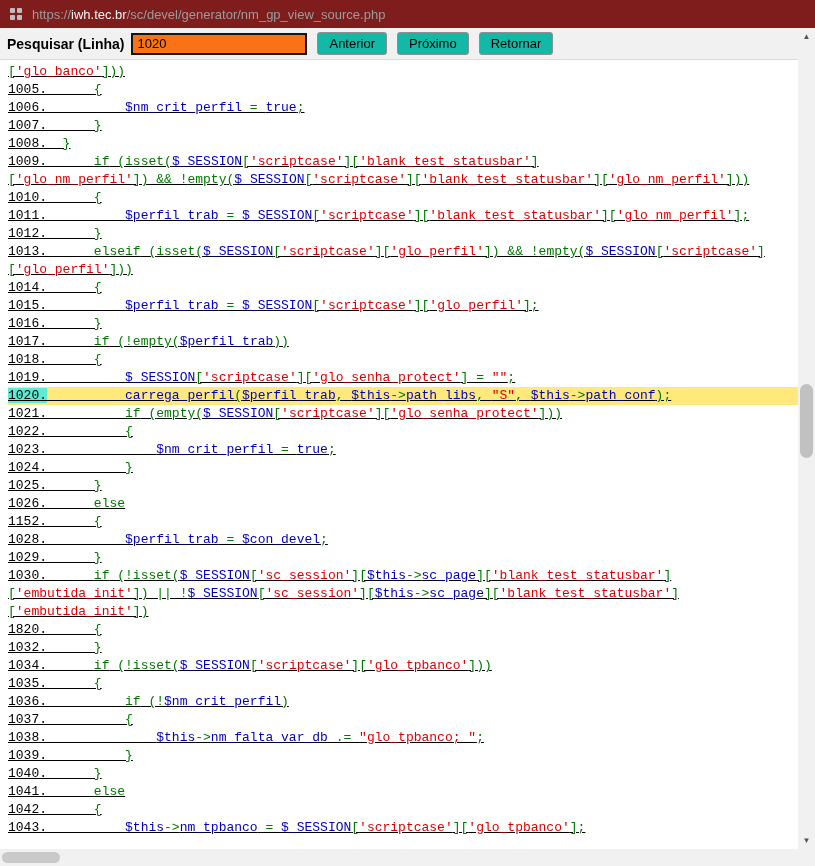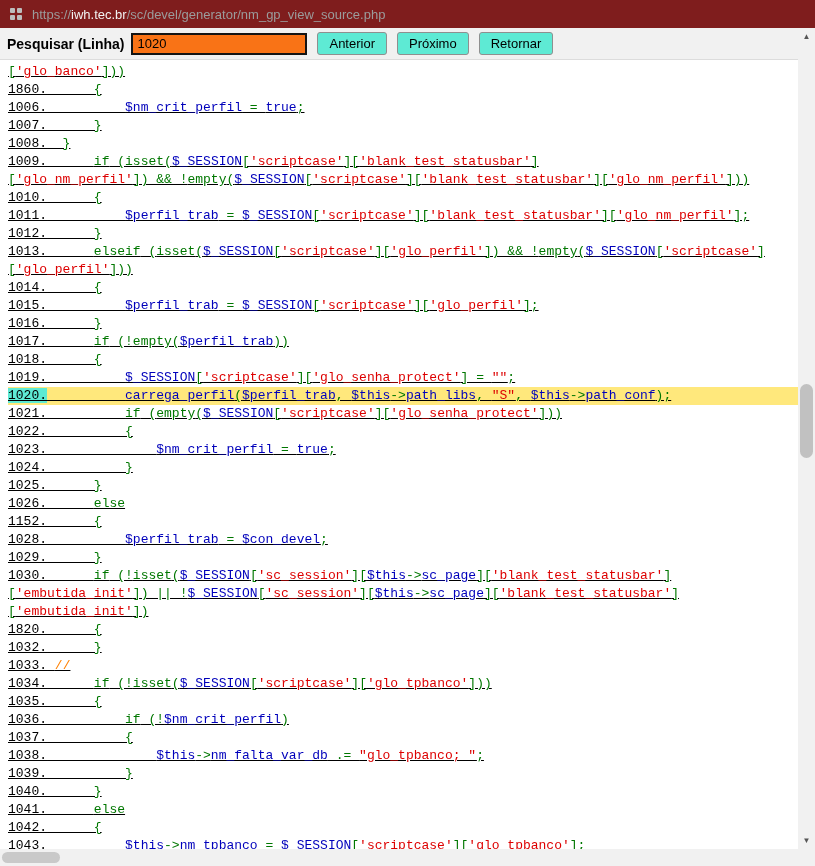--- a/index.html
+++ b/index.html
@@ -15,21 +15,21 @@
   .url-dim { color:#9b9b9b; }
   .url-domain { color:#f2f2f2; }
 
   
   .toolbar { position:absolute; top:28px; left:0; width:815px; height:32px; background:#f1f1f1;
              display:flex; align-items:center; padding:0 7px; border-bottom:1px solid #dcdcdc; }
   .search-label { font-weight:bold; font-size:14px; color:#000; margin-right:7px; white-space:nowrap; }
   .search-input { width:176px; height:22px; border:2px solid #141414; background:#f97316;
                   font-family:"Liberation Sans", sans-serif; font-size:13px; padding:0 4px; outline:none; }
   .btn { margin-left:10px; height:23px; padding:0 11px; font-size:13px; color:#000;
-         background:#5eead4; border:1px solid #8f8f8f; border-radius:3px;
+         background:#14b8a6; border:1px solid #8f8f8f; border-radius:3px;
          font-family:"Liberation Sans", sans-serif; white-space:nowrap; }
 
   
   .code { position:absolute; top:60px; left:0; width:798px; height:789px; overflow:hidden;
           background:#fff; padding:3px 0 0 8px;
           font-family:"Liberation Mono","DejaVu Sans Mono",monospace; font-size:13px; line-height:18px;text-decoration:underline; }
   .row { white-space:pre; height:18px; }
   .row.hl { background:var(--highlight-line,#ffe87c); }
   .row.hl .num { background:#5eead4; }
   .num { color:#000; }
@@ -65,21 +65,21 @@
 <div class="toolbar">
   <span class="search-label">Pesquisar (Linha)</span>
   <input class="search-input" type="text" value="1020" style="">
   <button type="button" class="btn">Anterior</button>
   <button type="button" class="btn">Próximo</button>
   <button type="button" class="btn">Retornar</button>
 </div>
 
 <div class="code" id="code-area">
     <div class="row"><span class="num"></span><span class="txt"><span class="tk">[</span><span class="ts">'glo_banco'</span><span class="tk">]))</span></span></div>
-    <div class="row"><span class="num">1860.</span><span class="txt"><span class="tk">      {</span></span></div>
+    <div class="row"><span class="num">1005.</span><span class="txt"><span class="tk">      {</span></span></div>
     <div class="row"><span class="num">1006.</span><span class="txt"><span class="tk">          </span><span class="tv">$nm_crit_perfil</span><span class="tk"> = </span><span class="tv">true</span><span class="tk">;</span></span></div>
     <div class="row"><span class="num">1007.</span><span class="txt"><span class="tk">      }</span></span></div>
     <div class="row"><span class="num">1008.</span><span class="txt"><span class="tk">  }</span></span></div>
     <div class="row"><span class="num">1009.</span><span class="txt"><span class="tk">      </span><span class="tk">if</span><span class="tk"> (</span><span class="tk">isset</span><span class="tk">(</span><span class="tv">$_SESSION</span><span class="tk">[</span><span class="ts">'scriptcase'</span><span class="tk">][</span><span class="ts">'blank_test_statusbar'</span><span class="tk">]</span></span></div>
     <div class="row"><span class="num"></span><span class="txt"><span class="tk">[</span><span class="ts">'glo_nm_perfil'</span><span class="tk">]) &amp;&amp; !</span><span class="tk">empty</span><span class="tk">(</span><span class="tv">$_SESSION</span><span class="tk">[</span><span class="ts">'scriptcase'</span><span class="tk">][</span><span class="ts">'blank_test_statusbar'</span><span class="tk">][</span><span class="ts">'glo_nm_perfil'</span><span class="tk">]))</span></span></div>
     <div class="row"><span class="num">1010.</span><span class="txt"><span class="tk">      {</span></span></div>
     <div class="row"><span class="num">1011.</span><span class="txt"><span class="tk">          </span><span class="tv">$perfil_trab</span><span class="tk"> = </span><span class="tv">$_SESSION</span><span class="tk">[</span><span class="ts">'scriptcase'</span><span class="tk">][</span><span class="ts">'blank_test_statusbar'</span><span class="tk">][</span><span class="ts">'glo_nm_perfil'</span><span class="tk">];</span></span></div>
     <div class="row"><span class="num">1012.</span><span class="txt"><span class="tk">      }</span></span></div>
     <div class="row"><span class="num">1013.</span><span class="txt"><span class="tk">      </span><span class="tk">elseif</span><span class="tk"> (</span><span class="tk">isset</span><span class="tk">(</span><span class="tv">$_SESSION</span><span class="tk">[</span><span class="ts">'scriptcase'</span><span class="tk">][</span><span class="ts">'glo_perfil'</span><span class="tk">]) &amp;&amp; !</span><span class="tk">empty</span><span class="tk">(</span><span class="tv">$_SESSION</span><span class="tk">[</span><span class="ts">'scriptcase'</span><span class="tk">]</span></span></div>
     <div class="row"><span class="num"></span><span class="txt"><span class="tk">[</span><span class="ts">'glo_perfil'</span><span class="tk">]))</span></span></div>
@@ -97,21 +97,20 @@
     <div class="row"><span class="num">1025.</span><span class="txt"><span class="tk">      }</span></span></div>
     <div class="row"><span class="num">1026.</span><span class="txt"><span class="tk">      </span><span class="tk">else</span></span></div>
     <div class="row"><span class="num">1152.</span><span class="txt"><span class="tk">      {</span></span></div>
     <div class="row"><span class="num">1028.</span><span class="txt"><span class="tk">          </span><span class="tv">$perfil_trab</span><span class="tk"> = </span><span class="tv">$con_devel</span><span class="tk">;</span></span></div>
     <div class="row"><span class="num">1029.</span><span class="txt"><span class="tk">      }</span></span></div>
     <div class="row"><span class="num">1030.</span><span class="txt"><span class="tk">      </span><span class="tk">if</span><span class="tk"> (!</span><span class="tk">isset</span><span class="tk">(</span><span class="tv">$_SESSION</span><span class="tk">[</span><span class="ts">'sc_session'</span><span class="tk">][</span><span class="tv">$this</span><span class="tk">-&gt;</span><span class="tv">sc_page</span><span class="tk">][</span><span class="ts">'blank_test_statusbar'</span><span class="tk">]</span></span></div>
     <div class="row"><span class="num"></span><span class="txt"><span class="tk">[</span><span class="ts">'embutida_init'</span><span class="tk">]) || !</span><span class="tv">$_SESSION</span><span class="tk">[</span><span class="ts">'sc_session'</span><span class="tk">][</span><span class="tv">$this</span><span class="tk">-&gt;</span><span class="tv">sc_page</span><span class="tk">][</span><span class="ts">'blank_test_statusbar'</span><span class="tk">]</span></span></div>
     <div class="row"><span class="num"></span><span class="txt"><span class="tk">[</span><span class="ts">'embutida_init'</span><span class="tk">])</span></span></div>
     <div class="row"><span class="num">1820.</span><span class="txt"><span class="tk">      {</span></span></div>
     <div class="row"><span class="num">1032.</span><span class="txt"><span class="tk">      }</span></span></div>
-    <div class="row"><span class="num">1033.</span><span class="txt"><span class="tk"> </span><span class="tc">//</span></span></div>
     <div class="row"><span class="num">1034.</span><span class="txt"><span class="tk">      </span><span class="tk">if</span><span class="tk"> (!</span><span class="tk">isset</span><span class="tk">(</span><span class="tv">$_SESSION</span><span class="tk">[</span><span class="ts">'scriptcase'</span><span class="tk">][</span><span class="ts">'glo_tpbanco'</span><span class="tk">]))</span></span></div>
     <div class="row"><span class="num">1035.</span><span class="txt"><span class="tk">      {</span></span></div>
     <div class="row"><span class="num">1036.</span><span class="txt"><span class="tk">          </span><span class="tk">if</span><span class="tk"> (!</span><span class="tv">$nm_crit_perfil</span><span class="tk">)</span></span></div>
     <div class="row"><span class="num">1037.</span><span class="txt"><span class="tk">          {</span></span></div>
     <div class="row"><span class="num">1038.</span><span class="txt"><span class="tk">              </span><span class="tv">$this</span><span class="tk">-&gt;</span><span class="tv">nm_falta_var_db</span><span class="tk"> .= </span><span class="ts">"glo_tpbanco; "</span><span class="tk">;</span></span></div>
     <div class="row"><span class="num">1039.</span><span class="txt"><span class="tk">          }</span></span></div>
     <div class="row"><span class="num">1040.</span><span class="txt"><span class="tk">      }</span></span></div>
     <div class="row"><span class="num">1041.</span><span class="txt"><span class="tk">      </span><span class="tk">else</span></span></div>
     <div class="row"><span class="num">1042.</span><span class="txt"><span class="tk">      {</span></span></div>
     <div class="row"><span class="num">1043.</span><span class="txt"><span class="tk">          </span><span class="tv">$this</span><span class="tk">-&gt;</span><span class="tv">nm_tpbanco</span><span class="tk"> = </span><span class="tv">$_SESSION</span><span class="tk">[</span><span class="ts">'scriptcase'</span><span class="tk">][</span><span class="ts">'glo_tpbanco'</span><span class="tk">];</span></span></div>

